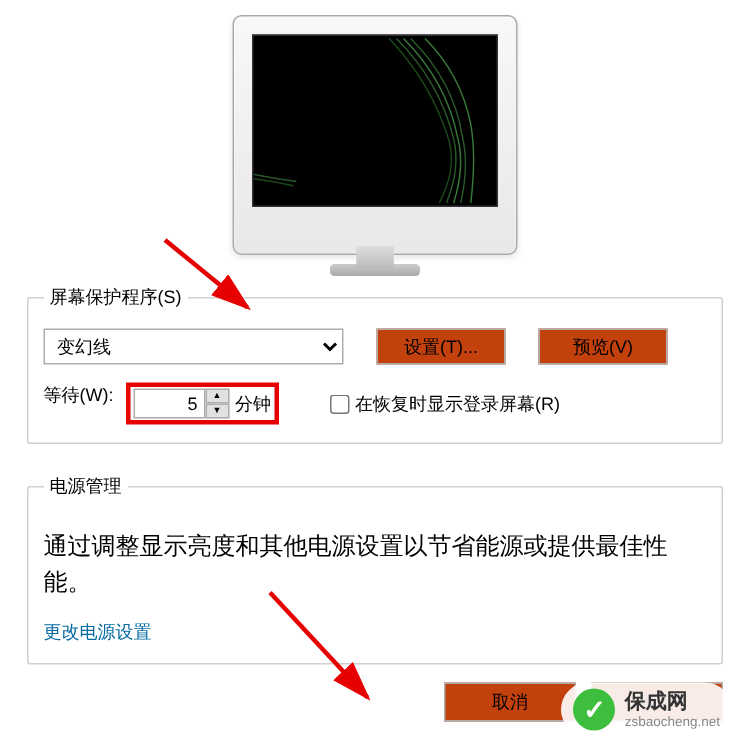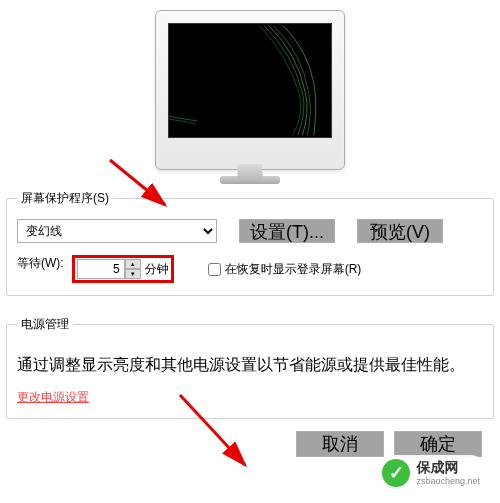--- a/index.html
+++ b/index.html
@@ -1,45 +1,45 @@
 <!DOCTYPE html>
 <html><head>
   <meta charset="utf-8">
   <style>
     * { box-sizing: border-box; margin: 0; padding: 0; font-family: "Microsoft YaHei", sans-serif; }
     body { width: 500px; height: 503px; background: #fff; font-size: 12px; color: #000; position: relative; overflow: hidden; }
-    .content { padding: 0 6px; }
+    .content { padding: 0 18px; }
     .monitor-preview { display: flex; justify-content: center; padding-top: 10px; }
     .monitor-frame { width: 190px; height: 160px; background: linear-gradient(to bottom, #f8f8f8, #e8e8e8); border: 1px solid #aaa; border-radius: 6px; padding: 12px; position: relative; box-shadow: inset 0 1px 2px rgba(255,255,255,0.8), 0 2px 4px rgba(0,0,0,0.1); }
     .monitor-screen { width: 100%; height: 115px; background: #000; border: 1px solid #333; position: relative; overflow: hidden; }
     .monitor-screen svg { width: 100%; height: 100%; }
     .monitor-base { position: absolute; bottom: -15px; left: 50%; transform: translateX(-50%); width: 60px; height: 8px; background: linear-gradient(to bottom, #ccc, #aaa); border-radius: 3px; }
     .monitor-base::before { content: ''; position: absolute; top: -12px; left: 50%; transform: translateX(-50%); width: 25px; height: 15px; background: linear-gradient(to bottom, #ddd, #bbb); }
     
     fieldset { border: 1px solid #d0d0d0; border-radius: 2px; margin-top: 20px; padding: 12px 10px; }
     legend { padding: 0 4px; font-size: 12px; }
     
     .row { display: flex; align-items: center; gap: 22px; margin-bottom: 12px; }
     
     select { flex: 1; height: 24px; border: 1px solid #adadad; background: #fff; padding: 0 4px; font-size: 12px; max-width: 200px; }
-    .btn { height: 24px; min-width: 86px; border: 1px solid #adadad; background: #a3a3a3; font-size: 18px; cursor: pointer; padding: 0 10px; }
+    .btn { height: 24px; min-width: 86px; border: 1px solid #adadad; background: #c2410c; font-size: 12px; cursor: pointer; padding: 0 10px; }
     
     .wait-row { display: flex; gap: 4px; }
     .wait-label { margin-right: 4px; }
     .spinner-wrap { border: 3px solid #e60000; display: inline-flex; align-items: center; padding: 1px 2px; }
     .spinner { display: flex; align-items: center; }
     .spinner input { width: 48px; height: 20px; border: 1px solid #adadad; text-align: right; padding-right: 4px; font-size: 12px; }
     .spinner-btns { display: flex; flex-direction: column; }
     .spinner-btns button { width: 16px; height: 10px; border: 1px solid #adadad; background: #e1e1e1; font-size: 6px; line-height: 6px; padding: 0; cursor: pointer; }
     .minutes { margin-left: 4px; }
     .resume-check { display: flex; align-items: center; margin-left: 30px; gap: 4px; }
     .resume-check input { width: 13px; height: 13px; }
     
     .power-desc { font-size: 16px; margin: 8px 0 12px 0; line-height: 1.5; }
-    .power-link { color: #ef4444; text-decoration: underline; cursor: pointer; font-size: 12px; }
+    .power-link { color: #0369a1; cursor: pointer; font-size: 12px; }
     
     .dialog-btns { display: flex; justify-content: flex-end; gap: 10px; padding: 12px 18px; }
     .dialog-btns .btn { min-width: 88px; height: 26px; }
     
     .arrow { position: absolute; pointer-events: none; }
     .arrow svg { overflow: visible; }
     
     .watermark { position: absolute; bottom: 12px; right: 12px; display: flex; align-items: center; gap: 6px; background: rgba(255,255,255,0.9); padding: 4px 8px; border-radius: 20px; }
     .watermark-logo { width: 28px; height: 28px; background: #3dbf3d; border-radius: 50%; display: flex; align-items: center; justify-content: center; color: #fff; font-weight: bold; font-size: 18px; }
     .watermark-text { display: flex; flex-direction: column; font-size: 11px; line-height: 1.2; }

